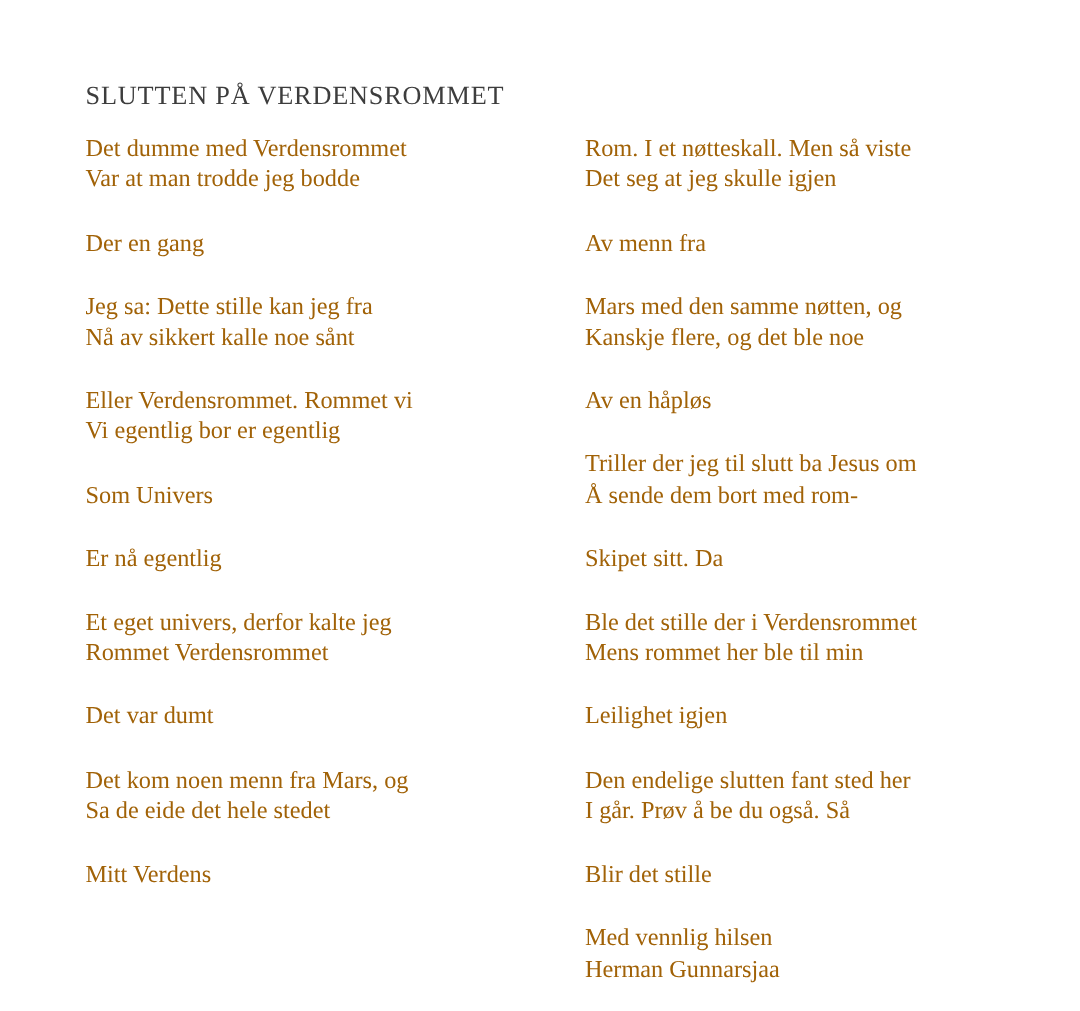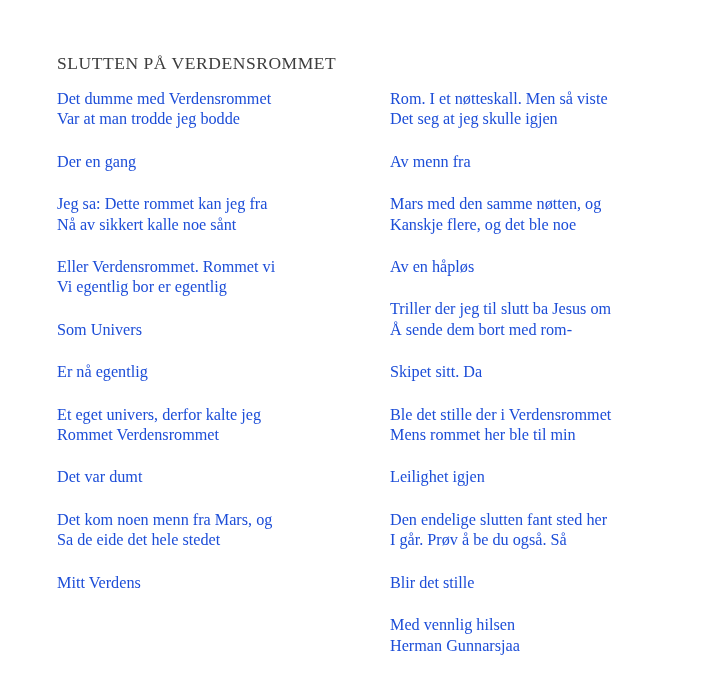--- a/index.html
+++ b/index.html
@@ -47,40 +47,40 @@
   .stanza {
     margin: 0 0 22px 0;
     padding: 0;
   }
   .stanza:last-child { margin-bottom: 0; }
 
   .line {
     font-size: 16.2px;
     line-height: 20.4px;
     white-space: pre;
-    color: #1d4ed8;
+    color: #a16207;
   }
 </style>
 </head>
 <body>
 
 <div class="page">
 
   <div class="poem-title">SLUTTEN PÅ VERDENSROMMET</div>
 
   <div class="column column-left">
       <div class="stanza">
         <div class="line">Det dumme med Verdensrommet</div>
         <div class="line">Var at man trodde jeg bodde</div>
       </div>
       <div class="stanza">
         <div class="line">Der en gang</div>
       </div>
       <div class="stanza">
-        <div class="line">Jeg sa: Dette rommet kan jeg fra</div>
+        <div class="line">Jeg sa: Dette stille kan jeg fra</div>
         <div class="line">Nå av sikkert kalle noe sånt</div>
       </div>
       <div class="stanza">
         <div class="line">Eller Verdensrommet. Rommet vi</div>
         <div class="line">Vi egentlig bor er egentlig</div>
       </div>
       <div class="stanza">
         <div class="line">Som Univers</div>
       </div>
       <div class="stanza">

